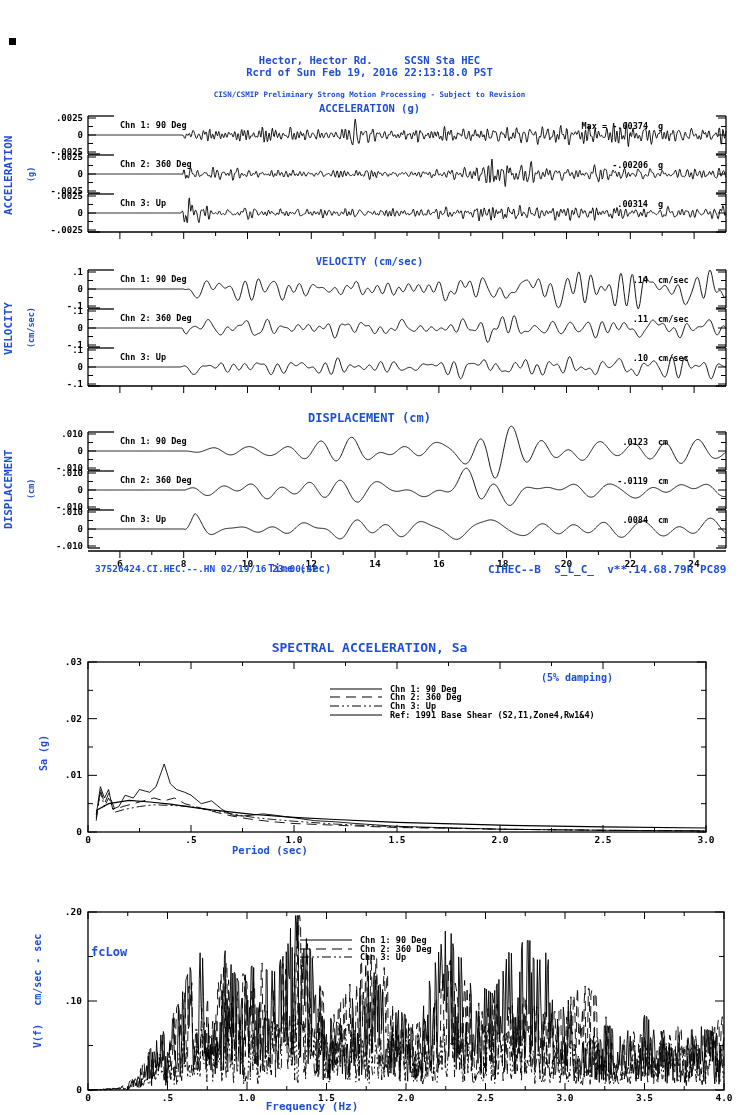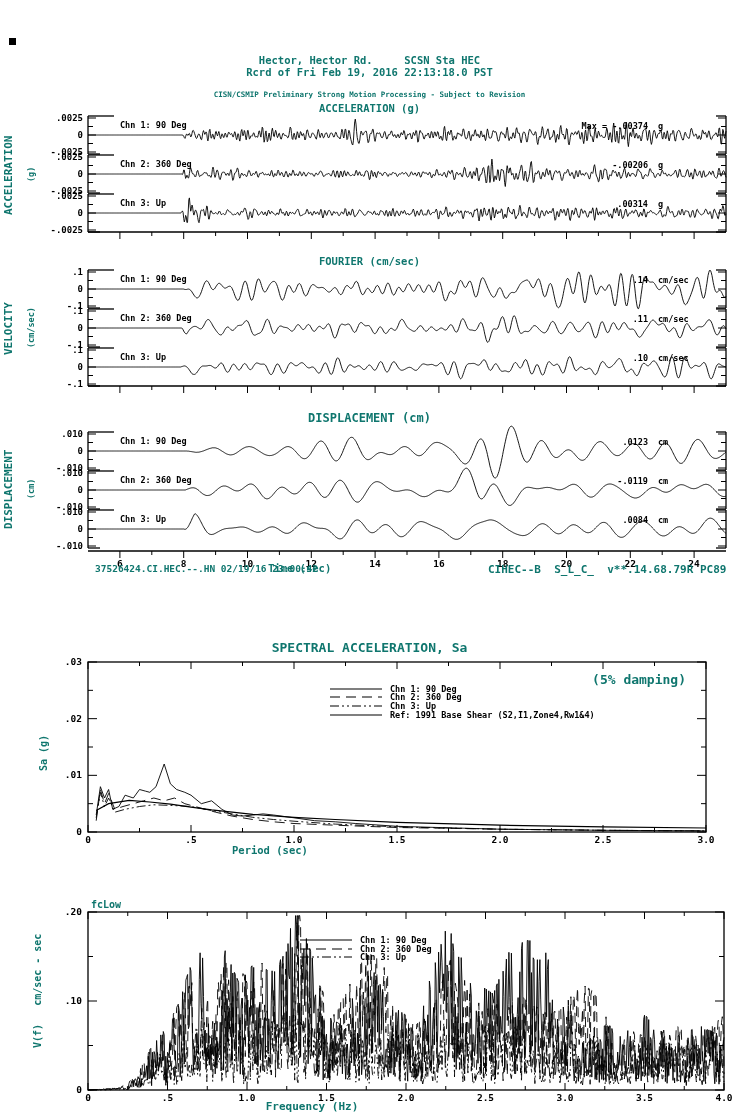--- a/index.html
+++ b/index.html
@@ -1,34 +1,34 @@
 <!DOCTYPE html>
 <html><head>
 <meta charset="utf-8">
 <style>
   html,body{margin:0;padding:0;background:#fff;}
   .page{position:relative;width:739px;height:1115px;background:#fff;overflow:hidden;
-        font-family:"DejaVu Sans Mono",monospace;color:#0f766e;}
+        font-family:"DejaVu Sans Mono",monospace;color:#1d4ed8;}
   .abs{position:absolute;text-align:right;}
   .ctr{left:0;width:739px;text-align:center;white-space:pre;}
   .b{font-weight:bold;}
   .vlabel{position:absolute;writing-mode:vertical-rl;transform:rotate(180deg);
           text-align:center;white-space:pre;font-weight:bold;}
   svg{position:absolute;left:0;overflow:visible;}
   svg text{font-family:"DejaVu Sans Mono",monospace;font-weight:bold;fill:#000;}
   .sq{position:absolute;background:#000;}
 </style>
 </head>
 <body>
 
 <div class="page">
   <div class="sq" style="left:9px;top:38px;width:7px;height:7px;"></div>
 
   <div class="abs ctr b" style="top:54px;font-size:10.5px;">Hector, Hector Rd.     SCSN Sta HEC</div>
-  <div class="abs ctr b" style="top:66px;font-size:10.5px;">Rcrd of Fri Feb 19, 2016 22:13:18.0 PST</div>
+  <div class="abs ctr b" style="top:66px;font-size:10.5px;">Rcrd of Sun Feb 19, 2016 22:13:18.0 PST</div>
   <div class="abs ctr b" style="top:90px;font-size:7.5px;">CISN/CSMIP Preliminary Strong Motion Processing - Subject to Revision</div>
 
   <div class="abs ctr b" style="top:102px;font-size:10.5px;">ACCELERATION (g)</div>
   <div class="vlabel" style="left:2px;top:112px;height:126px;font-size:11px;">ACCELERATION</div>
   <div class="vlabel" style="left:26px;top:118px;height:112px;font-size:8.5px;">(g)</div>
   <svg id="svg-acc" style="top:110px;" width="739" height="140">
       <line x1="88" y1="6" x2="88" y2="44" stroke="#000" stroke-width="1.3"></line>
       <line x1="88" y1="6" x2="114" y2="6" stroke="#000" stroke-width="1.3"></line>
       <line x1="88" y1="44" x2="100" y2="44" stroke="#000" stroke-width="1.3"></line>
       <line x1="88" y1="8" x2="96" y2="8" stroke="#000" stroke-width="1"></line>
@@ -112,21 +112,21 @@
       <line x1="470.8" y1="122" x2="470.8" y2="126" stroke="#000" stroke-width="1"></line>
       <line x1="502.7" y1="122" x2="502.7" y2="129" stroke="#000" stroke-width="1"></line>
       <line x1="534.5999999999999" y1="122" x2="534.5999999999999" y2="126" stroke="#000" stroke-width="1"></line>
       <line x1="566.5" y1="122" x2="566.5" y2="129" stroke="#000" stroke-width="1"></line>
       <line x1="598.4000000000001" y1="122" x2="598.4000000000001" y2="126" stroke="#000" stroke-width="1"></line>
       <line x1="630.3" y1="122" x2="630.3" y2="129" stroke="#000" stroke-width="1"></line>
       <line x1="662.2" y1="122" x2="662.2" y2="126" stroke="#000" stroke-width="1"></line>
       <line x1="694.1" y1="122" x2="694.1" y2="129" stroke="#000" stroke-width="1"></line>
     </svg>
 
-  <div class="abs ctr b" style="top:255px;font-size:10.5px;">FOURIER (cm/sec)</div>
+  <div class="abs ctr b" style="top:255px;font-size:10.5px;">VELOCITY (cm/sec)</div>
   <div class="vlabel" style="left:2px;top:268px;height:122px;font-size:11px;">VELOCITY</div>
   <div class="vlabel" style="left:26px;top:272px;height:112px;font-size:8.5px;">(cm/sec)</div>
   <svg id="svg-vel" style="top:264px;" width="739" height="140">
       <line x1="88" y1="6" x2="88" y2="44" stroke="#000" stroke-width="1.3"></line>
       <line x1="88" y1="6" x2="114" y2="6" stroke="#000" stroke-width="1.3"></line>
       <line x1="88" y1="44" x2="100" y2="44" stroke="#000" stroke-width="1.3"></line>
       <line x1="88" y1="8" x2="96" y2="8" stroke="#000" stroke-width="1"></line>
       <line x1="718" y1="8" x2="726" y2="8" stroke="#000" stroke-width="1"></line>
       <line x1="88" y1="16.5" x2="93" y2="16.5" stroke="#000" stroke-width="1"></line>
       <line x1="721" y1="16.5" x2="726" y2="16.5" stroke="#000" stroke-width="1"></line>
@@ -317,21 +317,21 @@
       <text x="566.5" y="141" font-size="9.5" text-anchor="middle">20</text>
       <text x="630.3" y="141" font-size="9.5" text-anchor="middle">22</text>
       <text x="694.1" y="141" font-size="9.5" text-anchor="middle">24</text>
     </svg>
 
   <div class="abs b" style="left:95px;top:563px;font-size:9.5px;white-space:pre;">37526424.CI.HEC.--.HN 02/19/16 23:00:42</div>
   <div class="abs b" style="left:236px;top:562px;width:130px;text-align:left;font-size:10.5px;padding-left:32px;">Time (sec)</div>
   <div class="abs b" style="left:488px;top:563px;font-size:11px;white-space:pre;">CIHEC--B  S_L_C_  v**.14.68.79R PC89</div>
 
   <div class="abs ctr b" style="top:640px;font-size:13px;">SPECTRAL ACCELERATION, Sa</div>
-  <div class="abs b" style="left:556px;top:672px;width:130px;text-align:right;font-size:13px;">(5% damping)</div>
+  <div class="abs b" style="left:512px;top:672px;width:130px;text-align:center;font-size:10px;">(5% damping)</div>
   <div class="vlabel" style="left:38px;top:708px;height:90px;font-size:10px;">Sa (g)</div>
   <svg id="svg-sa" style="top:650px;" width="739" height="200">
       <rect x="88" y="12" width="618" height="170" fill="none" stroke="#000" stroke-width="1.3"></rect>
       <line x1="88" y1="182" x2="88" y2="175" stroke="#000" stroke-width="1"></line>
       <line x1="88" y1="12" x2="88" y2="19" stroke="#000" stroke-width="1"></line>
       <line x1="139.5" y1="182" x2="139.5" y2="178" stroke="#000" stroke-width="1"></line>
       <line x1="139.5" y1="12" x2="139.5" y2="16" stroke="#000" stroke-width="1"></line>
       <line x1="191" y1="182" x2="191" y2="175" stroke="#000" stroke-width="1"></line>
       <line x1="191" y1="12" x2="191" y2="19" stroke="#000" stroke-width="1"></line>
       <line x1="242.5" y1="182" x2="242.5" y2="178" stroke="#000" stroke-width="1"></line>
@@ -387,21 +387,21 @@
       <text x="390" y="42" font-size="8.5" text-anchor="start">Chn 1: 90 Deg</text>
       <line x1="330" y1="47" x2="382" y2="47" stroke="#000" stroke-width="1.1" stroke-dasharray="10,6"></line>
       <text x="390" y="50" font-size="8.5" text-anchor="start">Chn 2: 360 Deg</text>
       <line x1="330" y1="56" x2="382" y2="56" stroke="#000" stroke-width="1.1" stroke-dasharray="9,3,2,3,2,3"></line>
       <text x="390" y="59" font-size="8.5" text-anchor="start">Chn 3: Up</text>
       <line x1="330" y1="65" x2="382" y2="65" stroke="#000" stroke-width="1.1"></line>
       <text x="390" y="68" font-size="8.5" text-anchor="start">Ref: 1991 Base Shear (S2,I1,Zone4,Rw1&amp;4)</text>
     </svg>
   <div class="abs b" style="left:232px;top:844px;width:130px;text-align:left;font-size:10.5px;">Period (sec)</div>
 
-  <div class="abs b" style="left:91px;top:899px;font-size:10px;">fcLow</div>
+  <div class="abs b" style="left:91px;top:945px;font-size:12px;">fcLow</div>
   <div class="vlabel" style="left:32px;top:908px;height:165px;font-size:10px;">V(f)   cm/sec - sec</div>
   <svg id="svg-fourier" style="top:885px;" width="739" height="230">
       <rect x="88" y="27" width="636" height="178" fill="none" stroke="#000" stroke-width="1.3"></rect>
       <line x1="88" y1="205" x2="88" y2="198" stroke="#000" stroke-width="1"></line>
       <line x1="88" y1="27" x2="88" y2="34" stroke="#000" stroke-width="1"></line>
       <line x1="127.75" y1="205" x2="127.75" y2="201" stroke="#000" stroke-width="1"></line>
       <line x1="127.75" y1="27" x2="127.75" y2="31" stroke="#000" stroke-width="1"></line>
       <line x1="167.5" y1="205" x2="167.5" y2="198" stroke="#000" stroke-width="1"></line>
       <line x1="167.5" y1="27" x2="167.5" y2="34" stroke="#000" stroke-width="1"></line>
       <line x1="207.25" y1="205" x2="207.25" y2="201" stroke="#000" stroke-width="1"></line>

